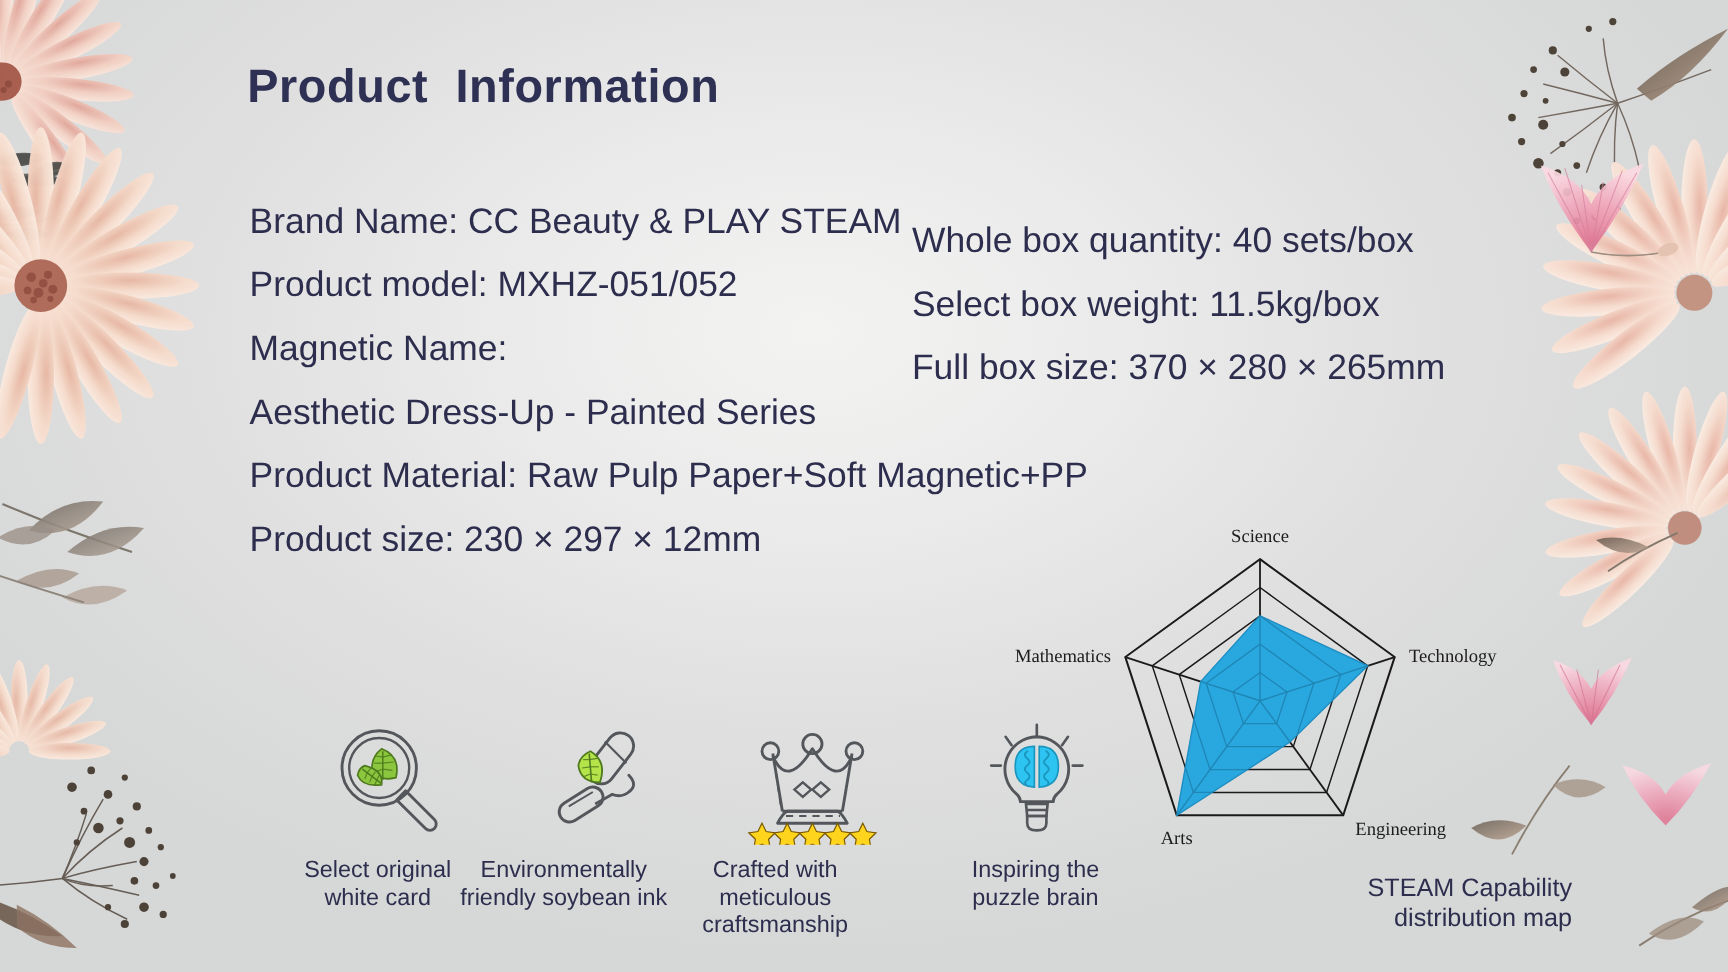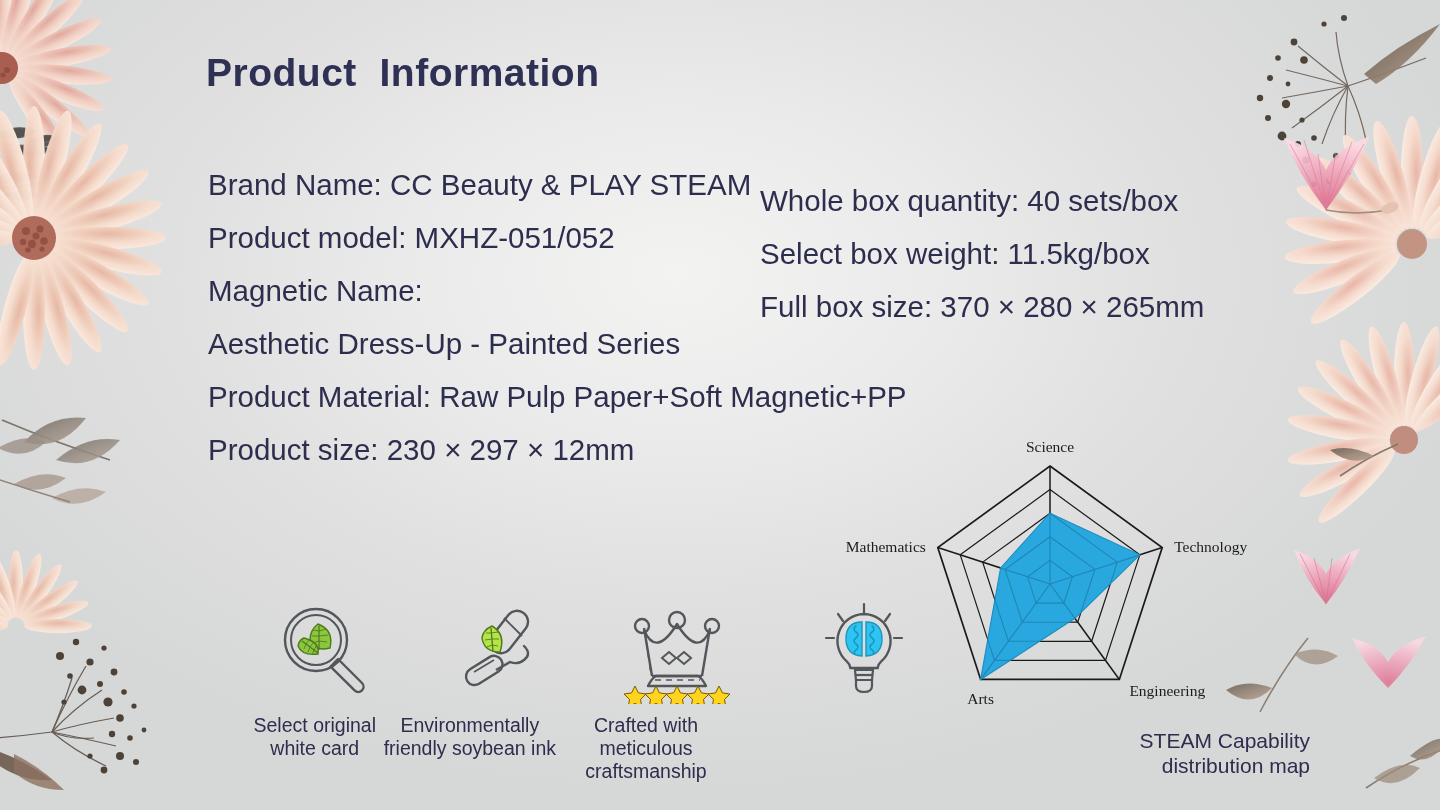--- a/index.html
+++ b/index.html
@@ -519,20 +519,22 @@
           <g>
             <path d="M50 22 q-16 0 -16 17 q0 16 16 17 Z" fill="#2ec4f2" stroke="#1b96bf" stroke-width="1.4"></path>
             <path d="M54 22 q16 0 16 17 q0 16 -16 17 Z" fill="#2ec4f2" stroke="#1b96bf" stroke-width="1.4"></path>
             <g stroke="#1b96bf" stroke-width="1.6" fill="none" stroke-linecap="round">
               <path d="M44 26 q-4 3 0 6 q4 3 0 6 q-4 3 0 6 q4 3 0 6 q-3 2 -1 4"></path>
               <path d="M60 26 q4 3 0 6 q-4 3 0 6 q4 3 0 6 q-4 3 0 6 q3 2 1 4"></path>
             </g>
           </g>
         </svg>
       </div>
+      <div class="feature-label">Inspiring the
+puzzle brain</div>
     </div>
   </div>
 
   <div id="radar-block">
     <svg id="radar-svg" width="500" height="300" viewBox="0 0 500 300">
         <defs>
           <clipPath id="seriesClip">
             <polygon points="240.00,81.20 329.78,122.83 264.97,186.37 170.64,247.46 190.62,135.96"></polygon>
           </clipPath>
         </defs>

